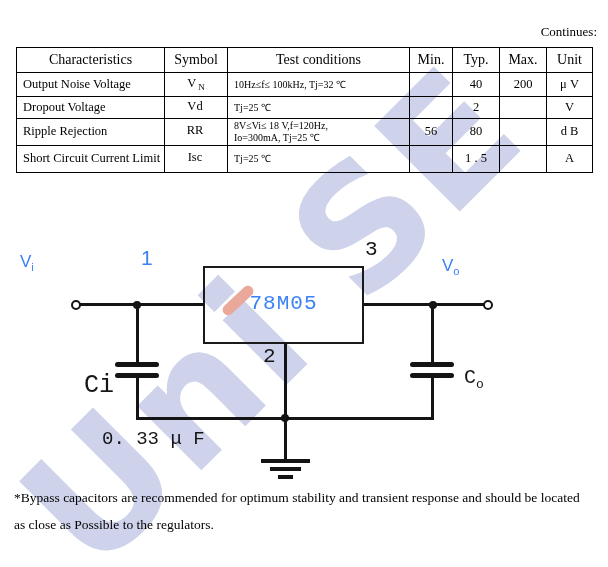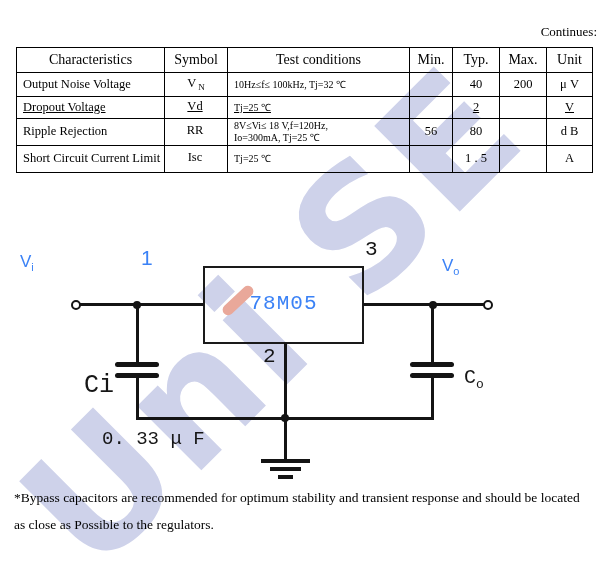--- a/index.html
+++ b/index.html
@@ -81,21 +81,21 @@
     </tr>
     <tr style="height:24px;">
       <td class="char-cell">Output Noise Voltage</td>
       <td class="sym"><span>V</span><sub>N</sub></td>
       <td class="cond-cell"><span>10Hz≤f≤ 100kHz, Tj=32 ℃</span></td>
       <td></td>
       <td>40</td>
       <td>200</td>
       <td>μ V</td>
     </tr>
-    <tr style="height:22px;text-decoration:underline;">
+    <tr style="height:22px;">
       <td class="char-cell">Dropout Voltage</td>
       <td class="sym"><span>Vd</span><sub></sub></td>
       <td class="cond-cell"><span>Tj=25 ℃</span></td>
       <td></td>
       <td>2</td>
       <td></td>
       <td>V</td>
     </tr>
     <tr style="height:26px;">
       <td class="char-cell">Ripple Rejection</td>

